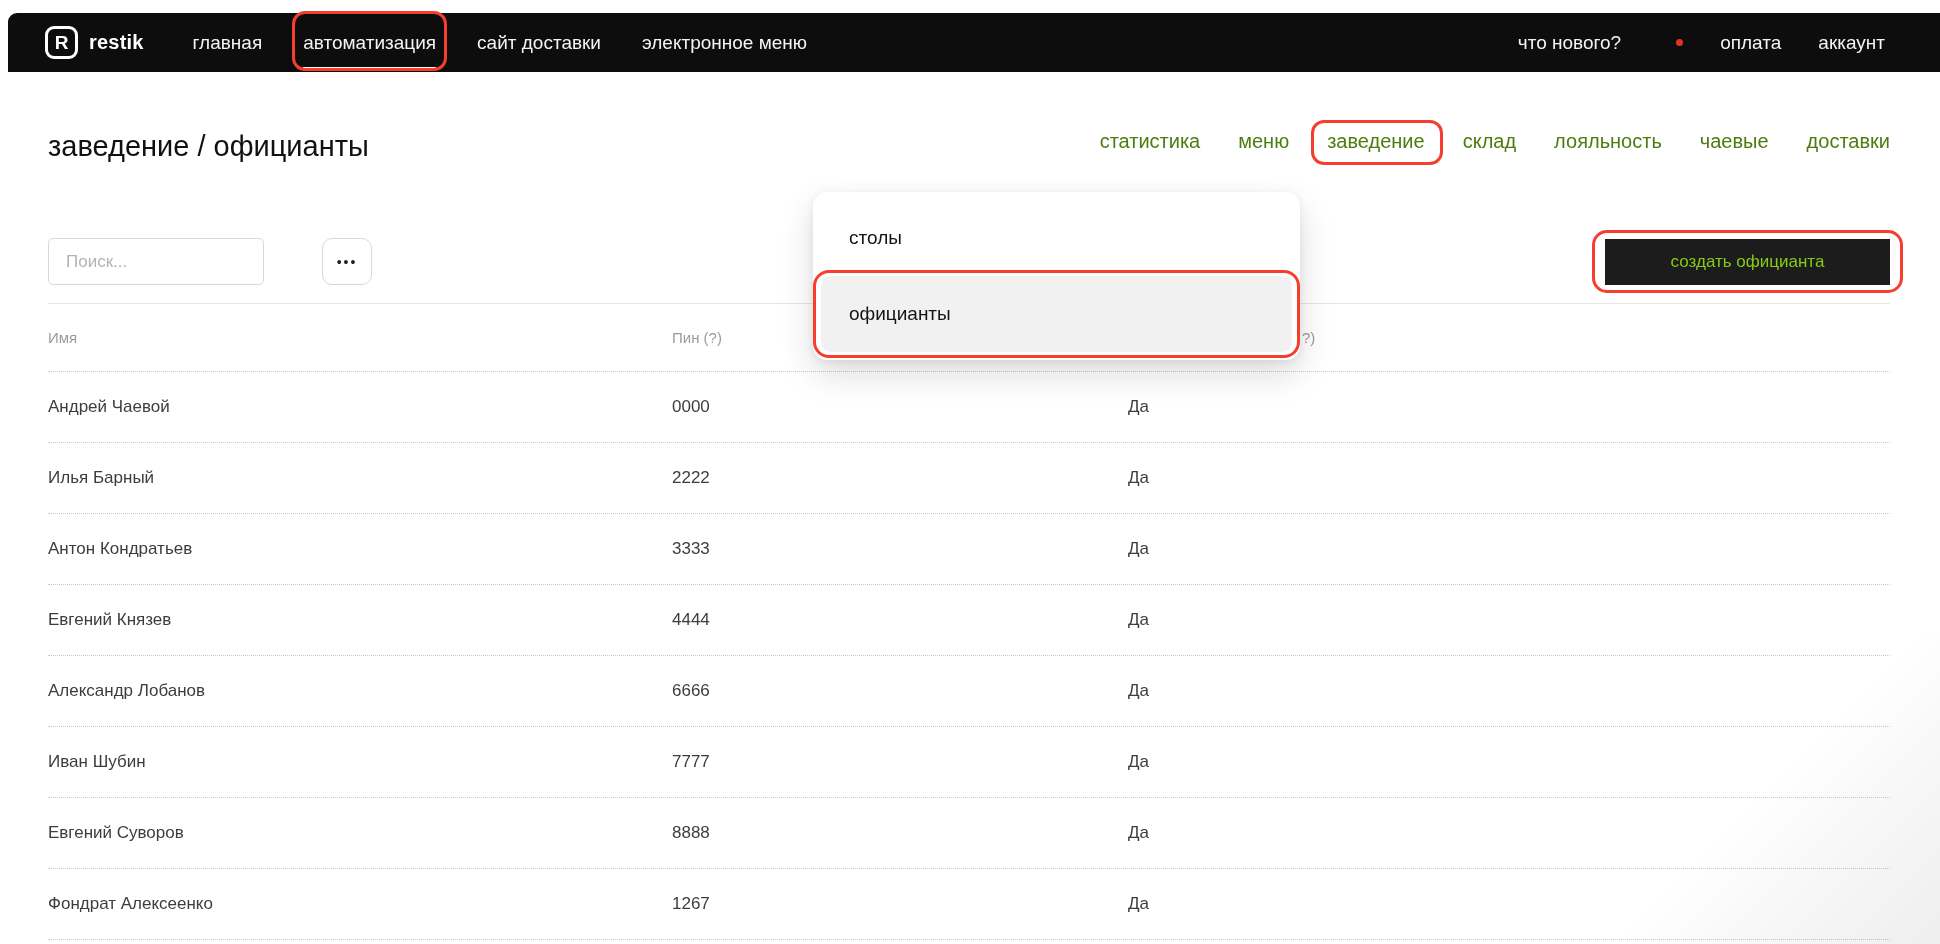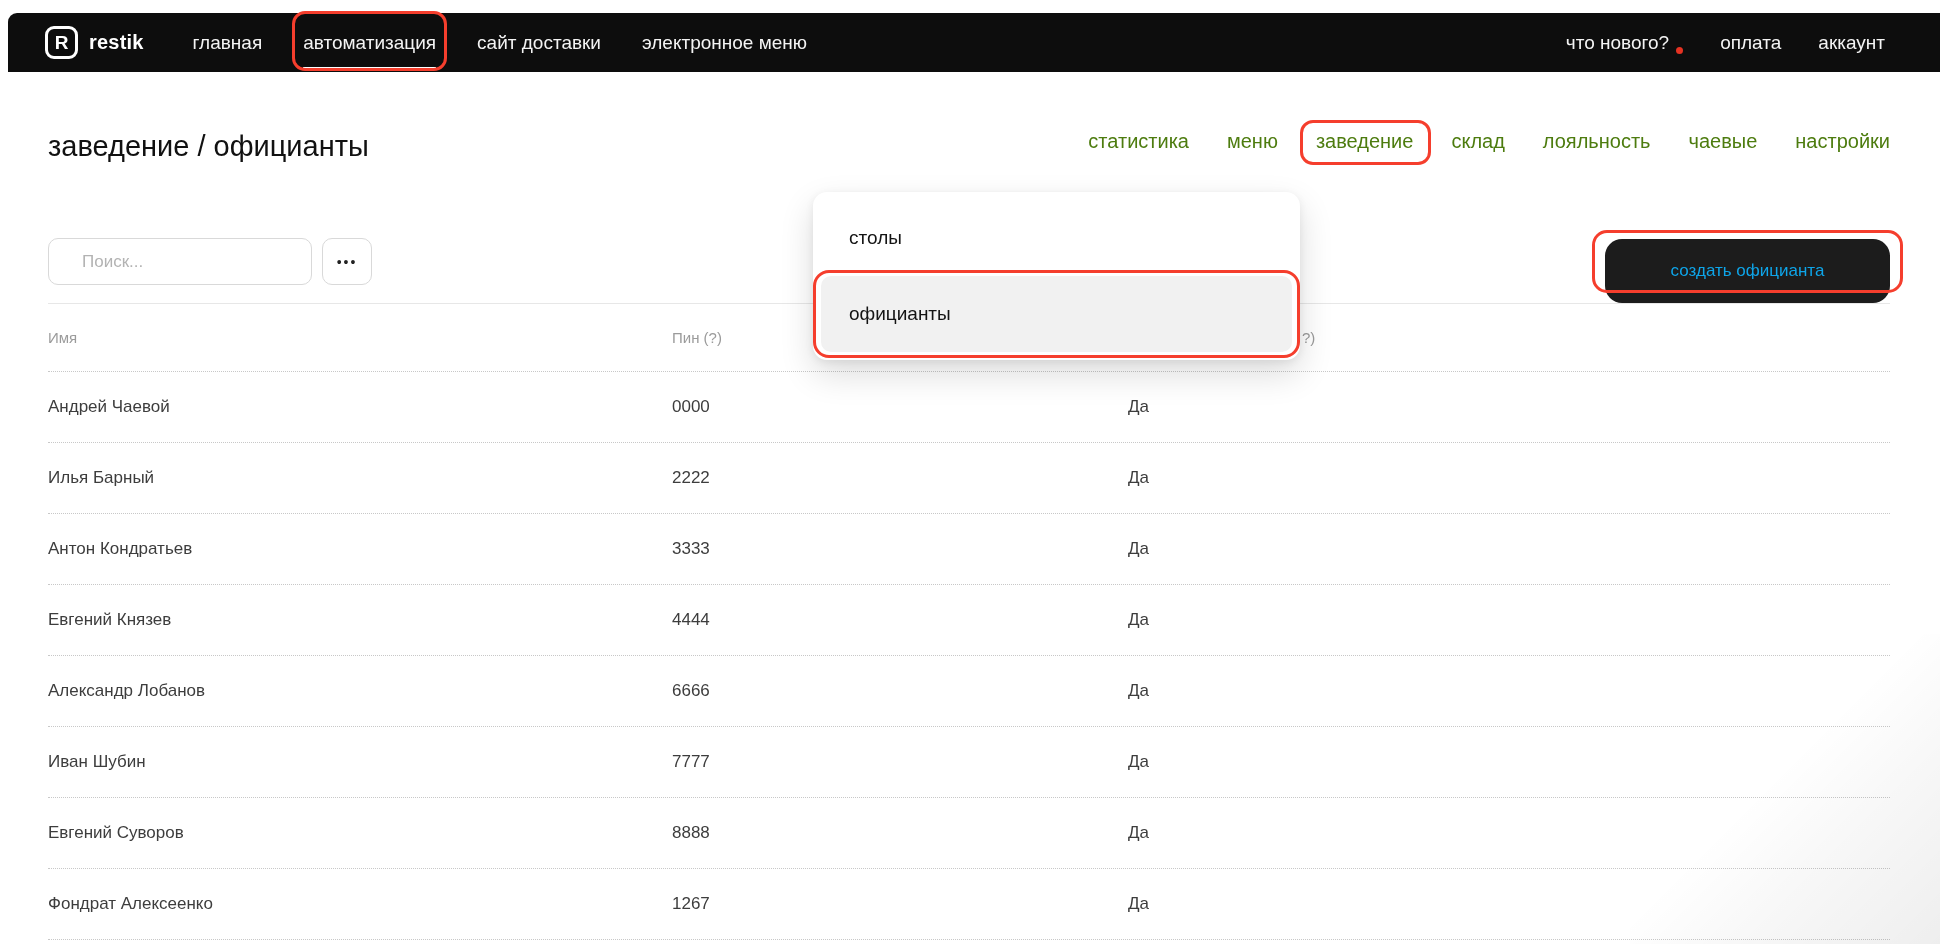--- a/index.html
+++ b/index.html
@@ -14,46 +14,46 @@
   .logo { display:flex; align-items:center; gap:11px; margin-left:37px; }
   .logo-icon { width:33px; height:33px; border:3px solid #fff; border-radius:9px;
                display:flex; align-items:center; justify-content:center;
                color:#fff; font-weight:bold; font-size:19px; }
   .logo-text { font-size:20px; font-weight:bold; color:#fff; letter-spacing:.2px; }
   .top-nav { display:flex; align-items:center; gap:41px; margin-left:49px; font-size:19px; }
   .top-nav-item { position:relative; cursor:pointer; white-space:nowrap; padding:2px 0; }
   .top-nav-item.active .lbl { border-bottom:2px solid #fff; padding-bottom:14px; }
   .top-right { margin-left:auto; margin-right:55px; display:flex; align-items:center;
                gap:37px; font-size:19px; }
-  .top-right-item { position:relative; display:flex; align-items:flex-end; cursor:pointer; white-space:nowrap; }
+  .top-right-item { position:relative; display:flex; align-items:center; cursor:pointer; white-space:nowrap;gap:48px; }
   .red-dot { width:7px; height:7px; border-radius:50%; background:#e53222; margin-left:7px; }
 
   
   .ann { position:absolute; border:3px solid #f53e2d; border-radius:13px;
          pointer-events:none; z-index:40; }
 
   
   .breadcrumb { position:absolute; left:48px; top:130px; font-size:29px;
                 font-weight:normal; color:#111; }
   .section-nav { position:absolute; right:50px; top:130px; display:flex;
                  align-items:center; gap:38px; font-size:20px; color:#4d7c0f; }
   .section-nav-item { position:relative; cursor:pointer; white-space:nowrap; }
 
   
-  .search-input { position:absolute; left:48px; top:238px; width:264px; height:47px;
-                  border:1px solid #d9d9d9; border-radius:10px; padding:0 33px;
+  .search-input { position:absolute; left:48px; top:238px; width:216px; height:47px;
+                  border:1px solid #d9d9d9; border-radius:5px; padding:0 17px;
                   font-size:17px; color:#333; outline:none;
                   font-family:"Liberation Sans", sans-serif; }
   .search-input::placeholder { color:#b3b3b3; }
   .more-btn { position:absolute; left:322px; top:238px; width:50px; height:47px;
               border:1px solid #d9d9d9; border-radius:10px; background:#fff;
               display:flex; align-items:center; justify-content:center;
               font-size:14px; letter-spacing:2px; color:#222; cursor:pointer; }
-  .create-btn { position:absolute; left:1605px; top:239px; width:285px; height:64px;
-                background:#1c1c1c; color:#0ea5e9; border:none; border-radius:17px;
+  .create-btn { position:absolute; left:1605px; top:239px; width:285px; height:46px;
+                background:#1c1c1c; color:#84cc16; border:none; border-radius:0;
                 font-size:17px; cursor:pointer; font-family:"Liberation Sans", sans-serif; }
 
   .toolbar-divider { position:absolute; left:48px; width:1842px; top:303px;
                      border-top:1px solid #e7e7e7; }
 
   
   .table { position:absolute; left:48px; top:303px; width:1842px; }
   .t-header { display:flex; align-items:center; height:69px; color:#9b9b9b;
               font-size:15px; border-bottom:1px dotted #c8c8c8; position:relative; }
   .t-row { display:flex; align-items:center; height:71px; font-size:17px;
@@ -125,21 +125,21 @@
   <nav class="section-nav">
     <div class="section-nav-item">статистика</div>
     <div class="section-nav-item">меню</div>
     <div class="section-nav-item">
       <span>заведение</span>
       <i class="ann" style="left:-16px; right:-18px; top:-10px; bottom:-12px;"></i>
     </div>
     <div class="section-nav-item">склад</div>
     <div class="section-nav-item">лояльность</div>
     <div class="section-nav-item">чаевые</div>
-    <div class="section-nav-item">настройки</div>
+    <div class="section-nav-item">доставки</div>
   </nav>
 
   <input class="search-input" type="text" placeholder="Поиск..." style="">
   <button class="more-btn">
     <span>•••</span>
   </button>
 
   <button class="create-btn">создать официанта</button>
   <i class="ann" style="left:1592px; top:230px; width:311px; height:63px; border-radius:15px;"></i>
 

